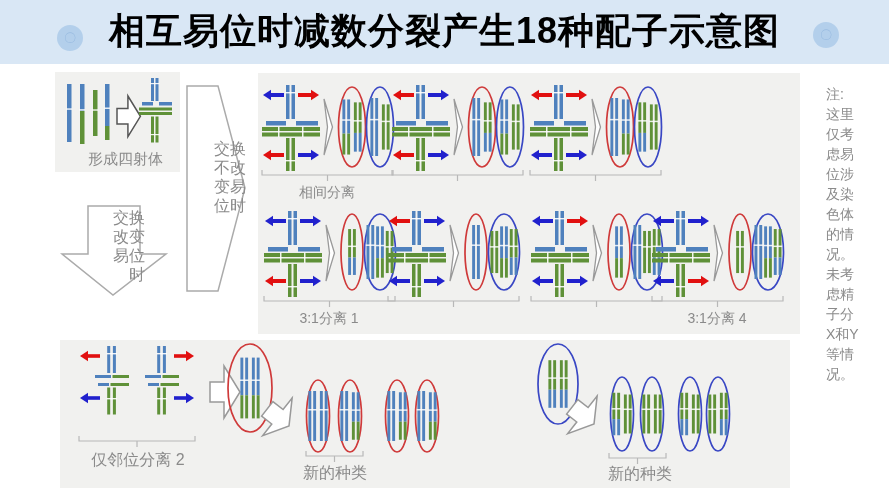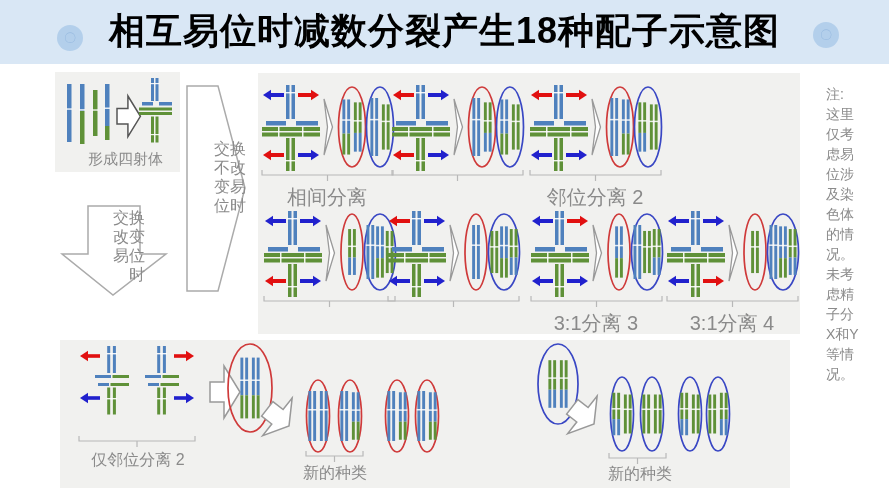--- a/index.html
+++ b/index.html
@@ -11,21 +11,21 @@
   .wm{position:absolute;width:26px;height:26px;border-radius:50%;background:#b3cfeb;}
   .wm span{display:block;text-align:center;line-height:26px;font-size:12px;color:#8fb4dc;}
   .wm.l{left:57px;top:25px;}
   .wm.r{left:813px;top:22px;}
   .panel{position:absolute;background:#f1f1ef;}
   .formation{left:55px;top:72px;width:125px;height:100px;}
   .main{left:258px;top:73px;width:542px;height:261px;}
   .bottom{left:60px;top:340px;width:730px;height:148px;}
   .g-label{color:#8a8a8a;font-size:15px;text-align:center;padding-left:16px;}
   .fig{position:absolute;width:138px;}
-  .fig-label{color:#8a8a8a;font-size:20px;text-align:center;margin-top:1px;white-space:nowrap;}
+  .fig-label{color:#8a8a8a;font-size:14px;text-align:center;margin-top:1px;white-space:nowrap;}
   .big-arrow{position:absolute;}
   .arrow-text{position:absolute;color:#8a8a8a;font-size:16px;line-height:19px;text-align:right;white-space:pre-line;}
   .note{position:absolute;left:826px;top:84px;width:58px;color:#8a8a8a;font-size:14px;line-height:20px;white-space:pre-line;}
   .abs-label{position:absolute;color:#8a8a8a;font-size:16px;text-align:center;white-space:nowrap;}
   svg{display:block;}
 </style>
 </head>
 <body>
 
 <div class="stage">
@@ -219,21 +219,20 @@
           <rect x="112.4" y="21.35" width="2.9" height="30.566" fill="#5f9138"></rect>
           <rect x="112.4" y="51.916" width="2.9" height="18.733999999999998" fill="#4f81bd"></rect>
           <rect x="117.2" y="21.35" width="2.9" height="30.566" fill="#5f9138"></rect>
           <rect x="117.2" y="51.916" width="2.9" height="18.733999999999998" fill="#4f81bd"></rect>
           <rect x="111.7" y="39.098" width="9.1" height="1.5" fill="#ffffff" opacity="0.85"></rect>
           <rect x="123.9" y="23.38" width="2.9" height="45.24" fill="#5f9138"></rect>
           <rect x="128.70000000000002" y="23.38" width="2.9" height="45.24" fill="#5f9138"></rect>
           <rect x="123.2" y="39.666399999999996" width="9.1" height="1.5" fill="#ffffff" opacity="0.85"></rect>
           <path d="M4,89 L4,94 L135,94 L135,89 M69.5,94 L69.5,100" fill="none" stroke="#b8b8b8" stroke-width="1.2"></path>
         </svg>
-        <div class="fig-label">邻位分离 2</div>
       </div>
       <div class="fig" style="left: 2px; top: 134px;">
         <svg width="138" height="102">
           <g>
             <rect x="28" y="4" width="3.5" height="34" fill="#4f81bd"></rect>
             <rect x="33.5" y="4" width="3.5" height="34" fill="#4f81bd"></rect>
             <rect x="27" y="11" width="10.5" height="1.4" fill="#fff" opacity="0.9"></rect>
             <rect x="8" y="40" width="20" height="4.5" fill="#4f81bd"></rect>
             <rect x="38" y="40" width="22" height="4.5" fill="#4f81bd"></rect>
             <rect x="4" y="46" width="58" height="4" fill="#5f9138"></rect>
@@ -266,20 +265,21 @@
           <rect x="116.15" y="19.35" width="2.9" height="31.805999999999997" fill="#4f81bd"></rect>
           <rect x="116.15" y="51.156" width="2.9" height="19.494" fill="#5f9138"></rect>
           <rect x="120.95" y="19.35" width="2.9" height="31.805999999999997" fill="#4f81bd"></rect>
           <rect x="120.95" y="51.156" width="2.9" height="19.494" fill="#5f9138"></rect>
           <rect x="115.45" y="37.818" width="9.1" height="1.5" fill="#ffffff" opacity="0.85"></rect>
           <rect x="125.8" y="23.939999999999998" width="2.9" height="42.120000000000005" fill="#5f9138"></rect>
           <rect x="130.6" y="23.939999999999998" width="2.9" height="42.120000000000005" fill="#5f9138"></rect>
           <rect x="125.1" y="39.1032" width="9.1" height="1.5" fill="#ffffff" opacity="0.85"></rect>
           <path d="M4,89 L4,94 L135,94 L135,89 M69.5,94 L69.5,100" fill="none" stroke="#b8b8b8" stroke-width="1.2"></path>
         </svg>
+        <div class="fig-label">3:1分离 1</div>
       </div>
       <div class="fig" style="left: 126px; top: 134px;">
         <svg width="138" height="102">
           <g>
             <rect x="28" y="4" width="3.5" height="34" fill="#4f81bd"></rect>
             <rect x="33.5" y="4" width="3.5" height="34" fill="#4f81bd"></rect>
             <rect x="27" y="11" width="10.5" height="1.4" fill="#fff" opacity="0.9"></rect>
             <rect x="8" y="40" width="20" height="4.5" fill="#4f81bd"></rect>
             <rect x="38" y="40" width="22" height="4.5" fill="#4f81bd"></rect>
             <rect x="4" y="46" width="58" height="4" fill="#5f9138"></rect>
@@ -358,23 +358,22 @@
           <rect x="116.15" y="23.939999999999998" width="2.9" height="42.120000000000005" fill="#5f9138"></rect>
           <rect x="120.95" y="23.939999999999998" width="2.9" height="42.120000000000005" fill="#5f9138"></rect>
           <rect x="115.45" y="39.1032" width="9.1" height="1.5" fill="#ffffff" opacity="0.85"></rect>
           <rect x="125.8" y="22.05" width="2.9" height="28.458" fill="#5f9138"></rect>
           <rect x="125.8" y="50.507999999999996" width="2.9" height="17.442" fill="#4f81bd"></rect>
           <rect x="130.6" y="22.05" width="2.9" height="28.458" fill="#5f9138"></rect>
           <rect x="130.6" y="50.507999999999996" width="2.9" height="17.442" fill="#4f81bd"></rect>
           <rect x="125.1" y="38.574" width="9.1" height="1.5" fill="#ffffff" opacity="0.85"></rect>
           <path d="M4,89 L4,94 L135,94 L135,89 M69.5,94 L69.5,100" fill="none" stroke="#b8b8b8" stroke-width="1.2"></path>
         </svg>
-        <div class="fig-label">3:1分离 3</div>
-      </div>
-      <div class="fig" style="left: 405px; top: 134px;">
+      </div>
+      <div class="fig" style="left: 390px; top: 134px;">
         <svg width="138" height="102">
           <g>
             <rect x="28" y="4" width="3.5" height="34" fill="#4f81bd"></rect>
             <rect x="33.5" y="4" width="3.5" height="34" fill="#4f81bd"></rect>
             <rect x="27" y="11" width="10.5" height="1.4" fill="#fff" opacity="0.9"></rect>
             <rect x="8" y="40" width="20" height="4.5" fill="#4f81bd"></rect>
             <rect x="38" y="40" width="22" height="4.5" fill="#4f81bd"></rect>
             <rect x="4" y="46" width="58" height="4" fill="#5f9138"></rect>
             <rect x="4" y="51.5" width="58" height="4" fill="#5f9138"></rect>
             <rect x="20" y="45.5" width="1.5" height="10.5" fill="#fff" opacity="0.9"></rect>

